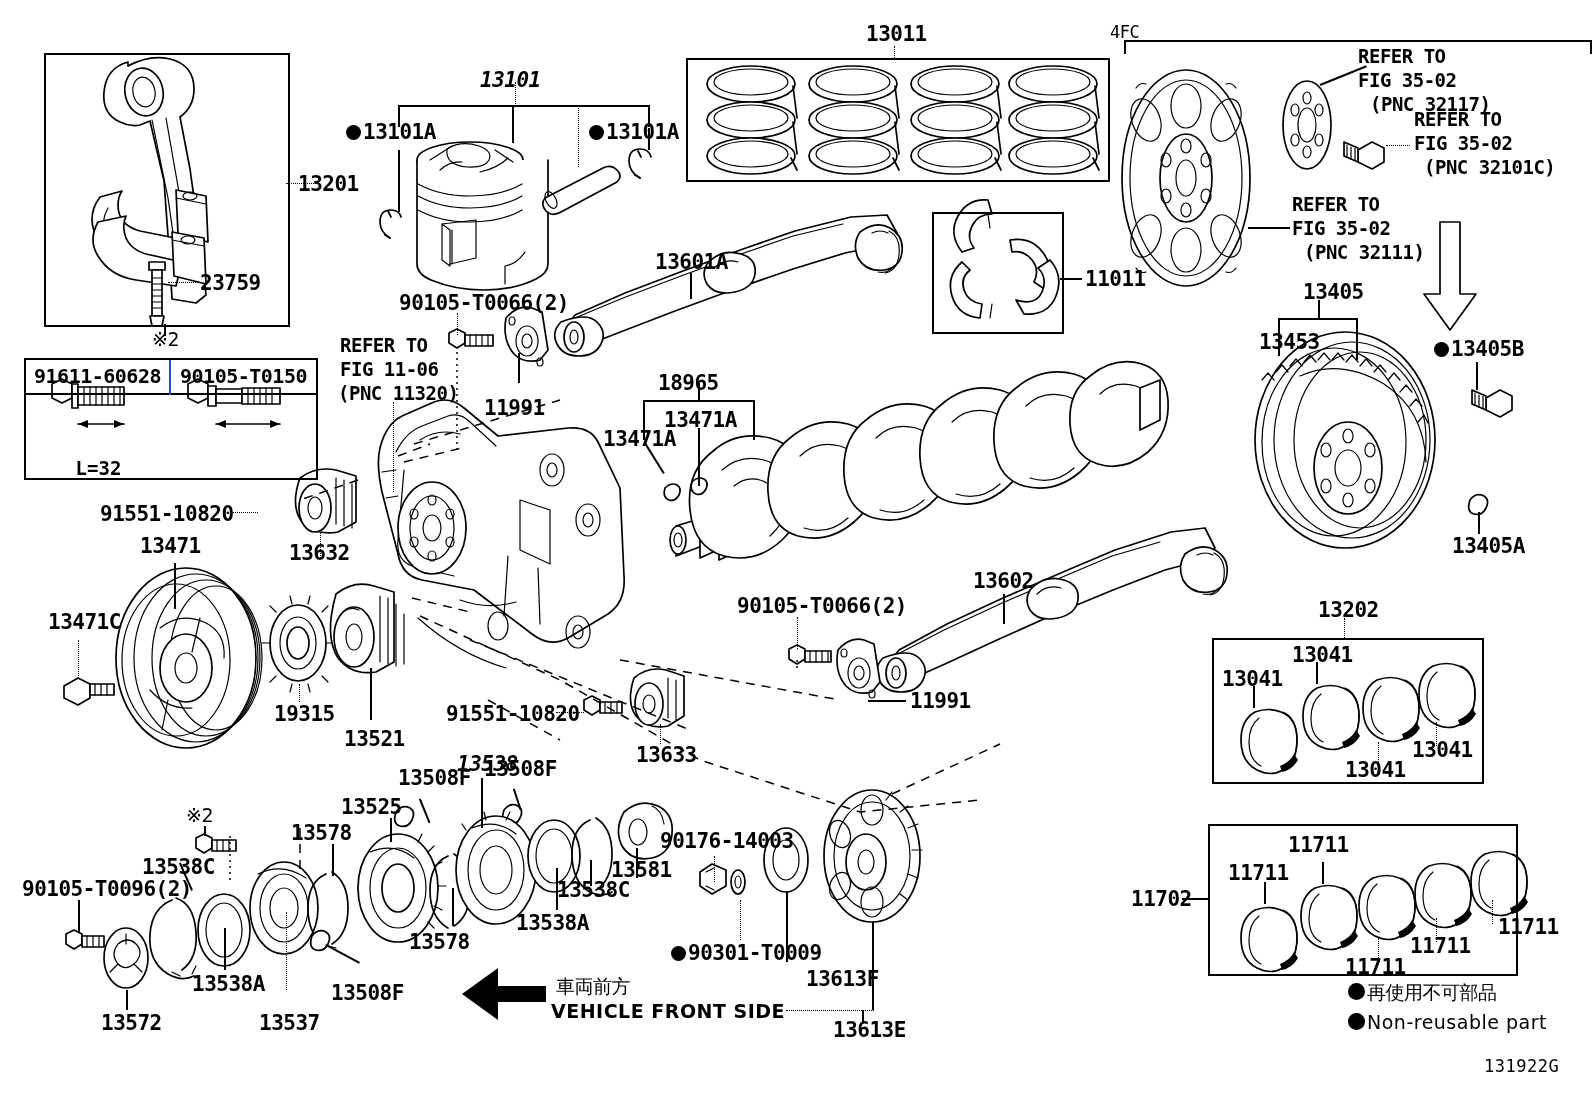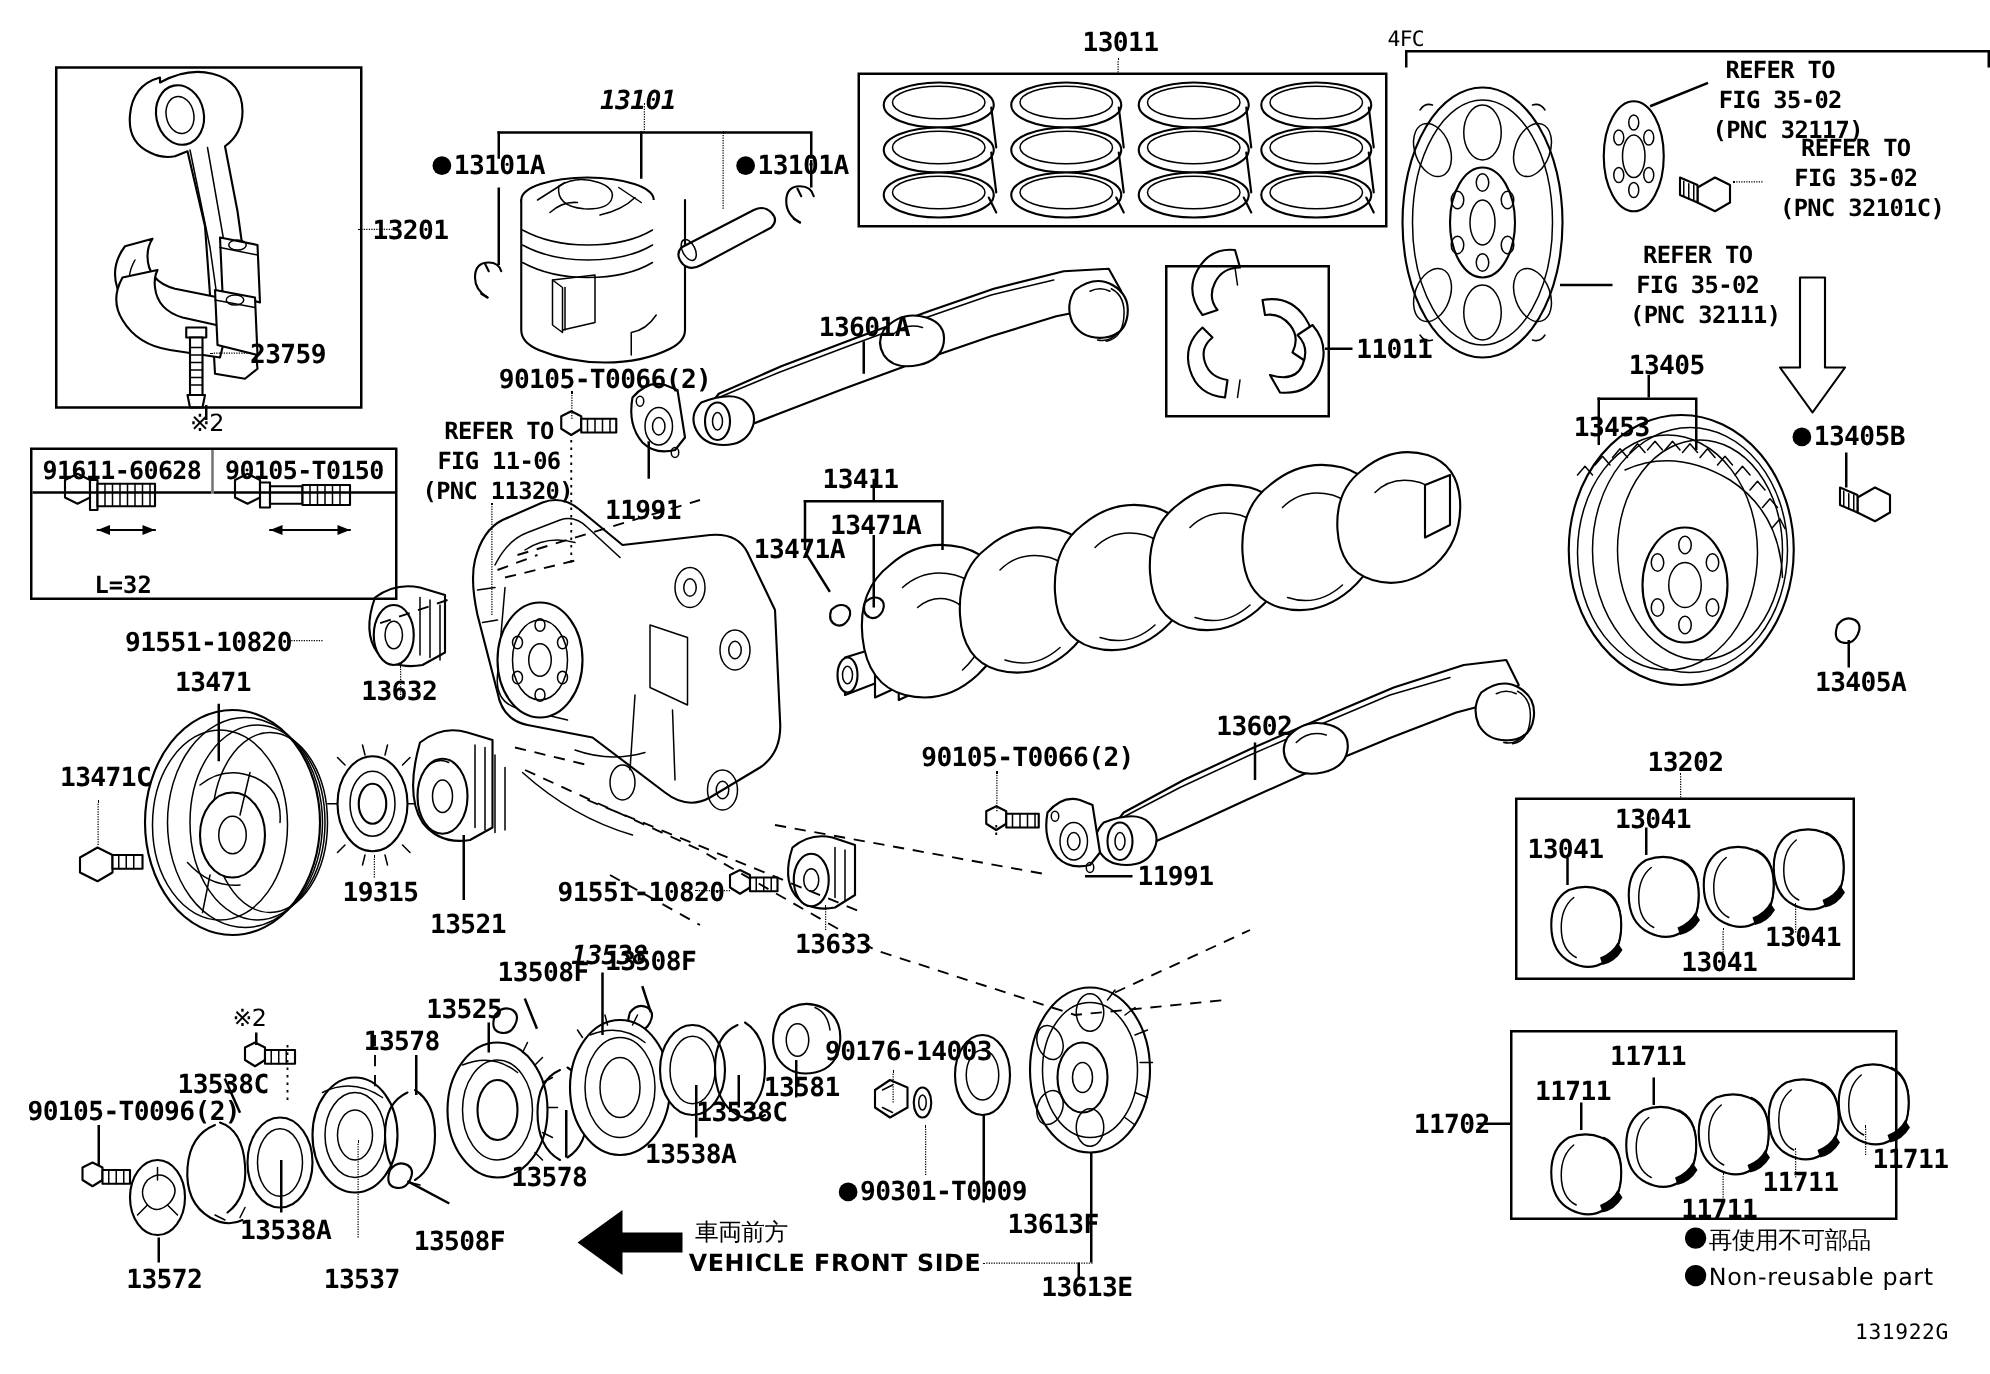--- a/index.html
+++ b/index.html
@@ -22,21 +22,21 @@
     font-size:21px;
     font-weight:700;
     letter-spacing:-0.5px;
     color:#000;
     white-space:nowrap;
     line-height:1.18;
   }
   .lbl.jp{font-family:"DejaVu Sans","Liberation Sans",sans-serif;font-weight:400;font-size:19px;}
   .lbl.en{font-family:"DejaVu Sans","Liberation Sans",sans-serif;font-weight:400;font-size:19px;letter-spacing:0.5px;}
   .lbl.idcode{font-family:"DejaVu Sans Mono","Liberation Mono",monospace;font-size:17px;font-weight:400;letter-spacing:0.5px;}
-  .lbl.refer{font-size:19px;line-height:1.25;text-align:center;}
+  .lbl.refer{font-size:19px;line-height:1.25;}
   .lbl.fc{font-family:"DejaVu Sans Mono","Liberation Mono",monospace;font-size:17px;font-weight:400;}
 
   
   .dot{
     display:inline-block;
     width:15px;height:15px;
     border-radius:50%;
     background:#000;
     vertical-align:-1px;
     margin-right:2px;
@@ -61,21 +61,21 @@
   .stf{fill:#fff;stroke:#000;stroke-width:1.7;stroke-linejoin:round;stroke-linecap:round;}
   .stt{fill:none;stroke:#000;stroke-width:1.2;stroke-linejoin:round;stroke-linecap:round;}
   .blk{fill:#000;stroke:none;}
   .dash{fill:none;stroke:#000;stroke-width:1.5;stroke-dasharray:9 7;}
   .dot2{fill:none;stroke:#000;stroke-width:1.5;stroke-dasharray:2 4;}
 
   
   .spec{position:absolute;border:2px solid #000;}
   .spec .row{display:flex;}
   .spec .cell{
-    border-right:2px solid #737373;
+    border-right:2px solid #1d4ed8;
     box-sizing:border-box;
   }
   .spec .cell:last-child{border-right:none;}
   .spec .hd{
     border-bottom:2px solid #000;
     text-align:center;
     font-family:"DejaVu Sans Mono","Liberation Mono",monospace;
     font-size:20px;font-weight:700;
     padding:4px 0 5px 0;
     letter-spacing:-0.5px;
@@ -772,21 +772,21 @@
   <div class="lbl" style="left:1452px;top:534px;">13405A</div>
 
   <div class="lbl" style="left:399px;top:291px;">90105-T0066(2)</div>
   <div class="lbl" style="left:484px;top:396px;">11991</div>
   <div class="lbl" style="left:655px;top:250px;">13601A</div>
 
   <div class="lbl" style="left:973px;top:569px;">13602</div>
   <div class="lbl" style="left:737px;top:594px;">90105-T0066(2)</div>
   <div class="lbl" style="left:910px;top:689px;">11991</div>
 
-  <div class="lbl" style="left:658px;top:371px;">13411</div>
+  <div class="lbl" style="left:658px;top:371px;">18965</div>
   <div class="lbl" style="left:664px;top:408px;">13471A</div>
   <div class="lbl" style="left:603px;top:427px;">13471A</div>
 
   <div class="lbl" style="left:100px;top:502px;">91551-10820</div>
   <div class="lbl" style="left:140px;top:534px;">13471</div>
   <div class="lbl" style="left:48px;top:610px;">13471C</div>
   <div class="lbl" style="left:289px;top:541px;">13632</div>
   <div class="lbl" style="left:274px;top:702px;">19315</div>
   <div class="lbl" style="left:344px;top:727px;">13521</div>
 

